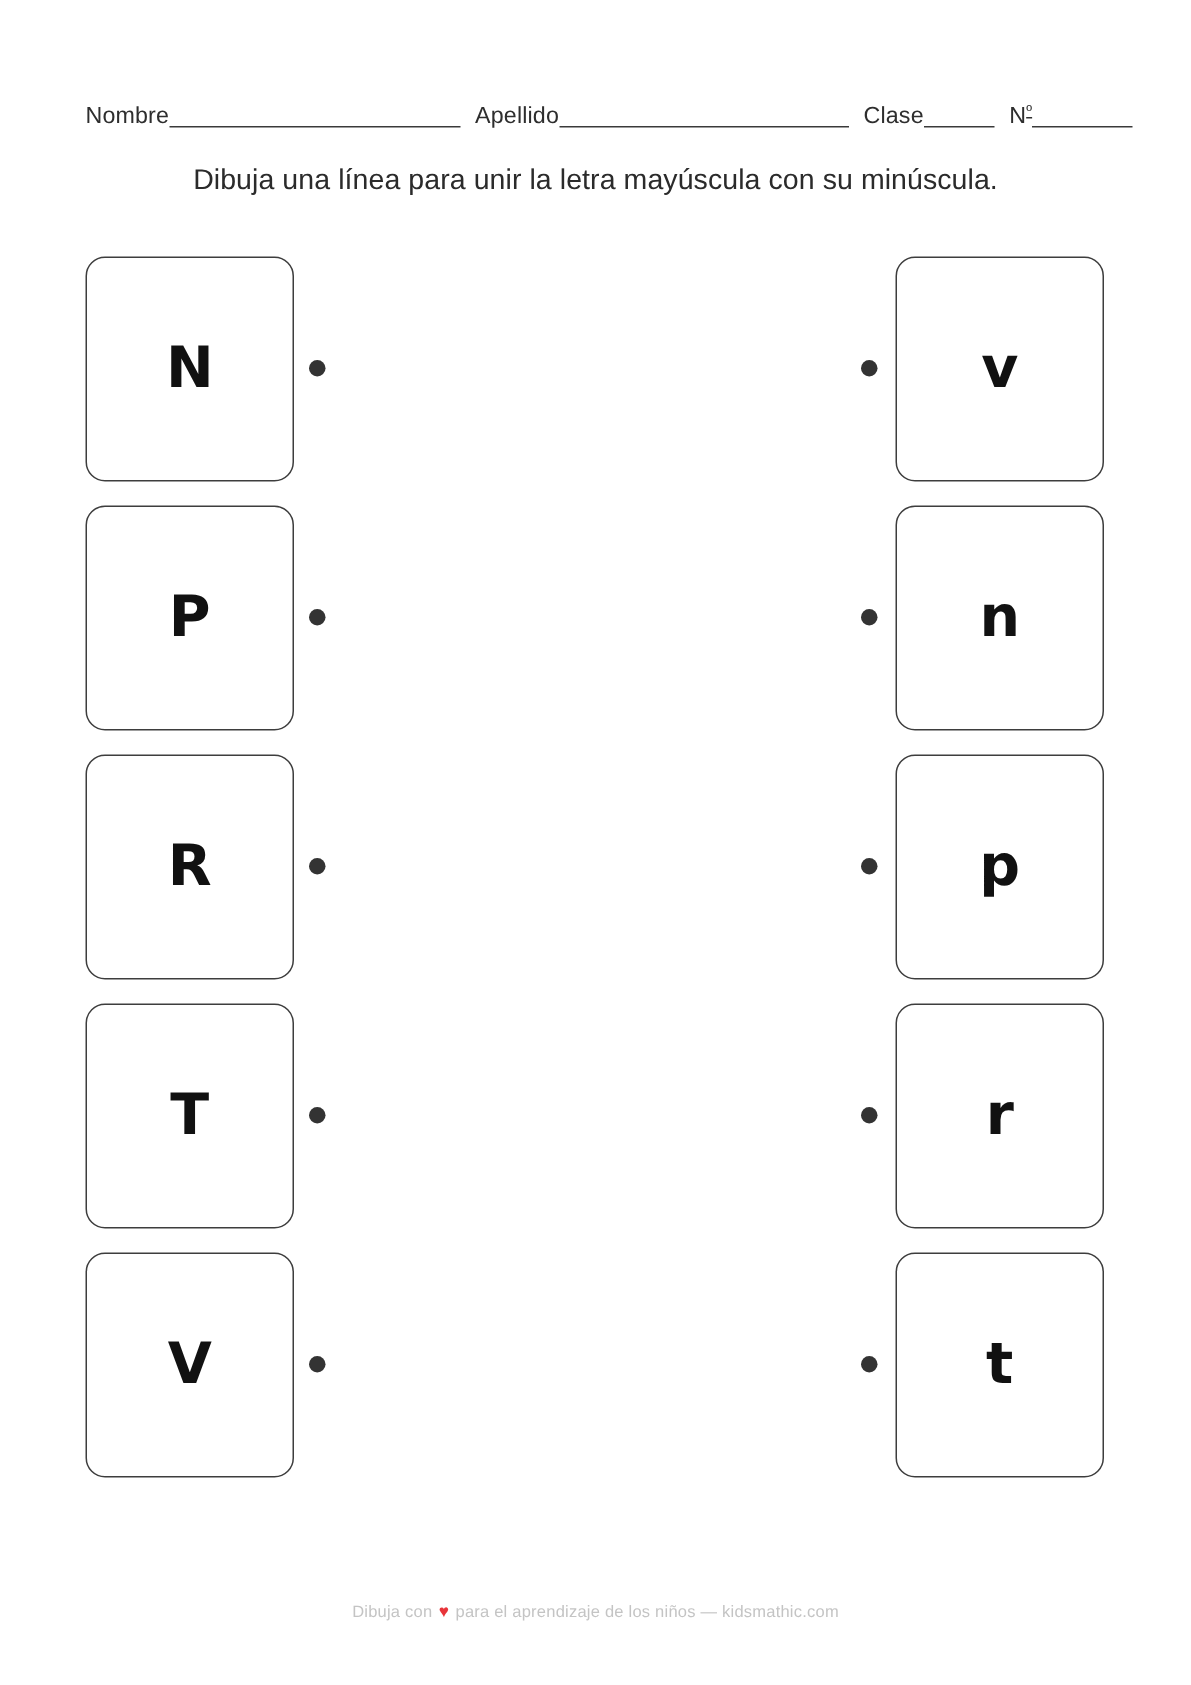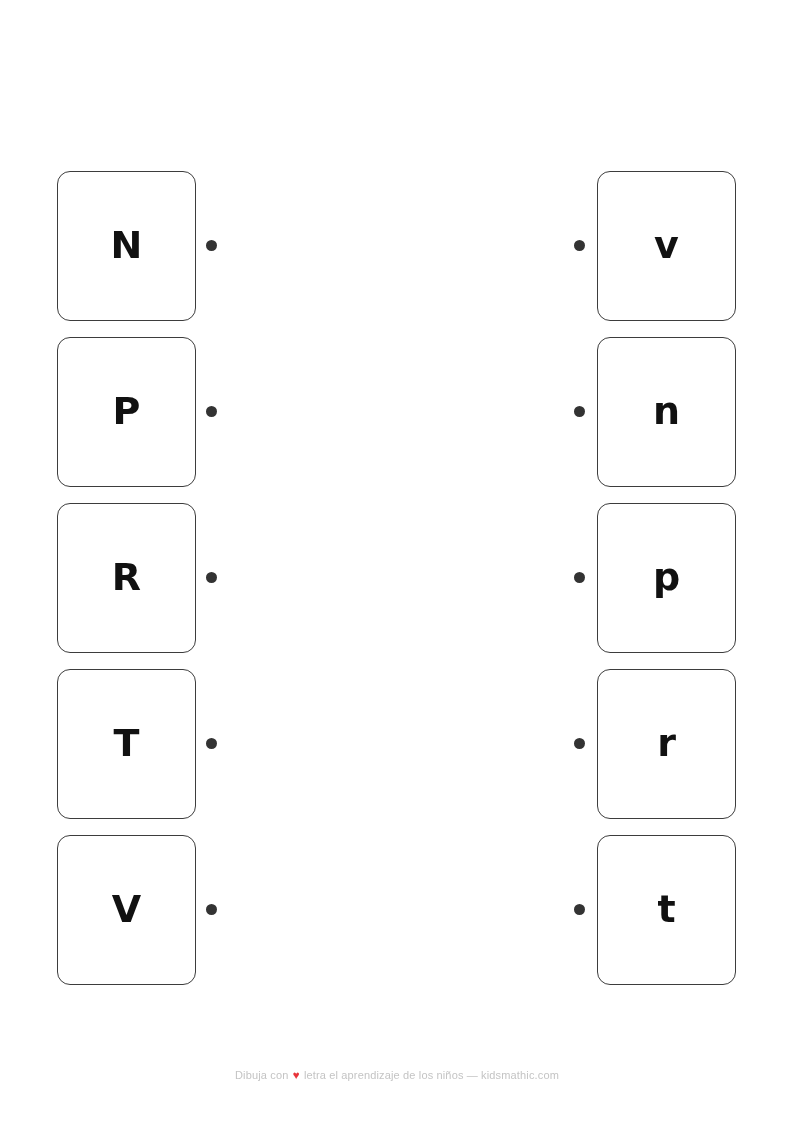--- a/index.html
+++ b/index.html
@@ -147,21 +147,35 @@
     color: #e8343a;
     font-size: 11.5px;
     padding: 0 1px;
   }
 </style>
 </head>
 <body>
 
 <div class="page">
 
-
+  <div class="header-row">
+    <span class="hdr-label">Nombre</span>
+    <span class="hdr-rule rule-nombre"></span>
+    <span class="gap-sm"></span>
+    <span class="hdr-label">Apellido</span>
+    <span class="hdr-rule rule-apellido"></span>
+    <span class="gap-sm"></span>
+    <span class="hdr-label">Clase</span>
+    <span class="hdr-rule rule-clase"></span>
+    <span class="gap-sm"></span>
+    <span class="hdr-label"><span>N</span><span class="sup-o">º</span></span>
+    <span class="hdr-rule rule-num"></span>
+  </div>
+
+  <div class="instruction">Dibuja una línea para unir la letra mayúscula con su minúscula.</div>
 
   <div class="board">
 
     <div class="pair-row" data-row="0">
       <div class="card left">
         <span class="card-letter">N</span>
       </div>
       <span class="dot left"></span>
       <span class="dot right"></span>
       <div class="card right">
@@ -211,16 +225,16 @@
       <div class="card right">
         <span class="card-letter">t</span>
       </div>
     </div>
 
   </div>
 
   <div class="footer">
     <span>Dibuja con</span>
     <span class="heart">♥</span>
-    <span>letra el aprendizaje de los niños — kidsmathic.com</span>
+    <span>para el aprendizaje de los niños — kidsmathic.com</span>
   </div>
 
 </div>
 
 </body></html>

